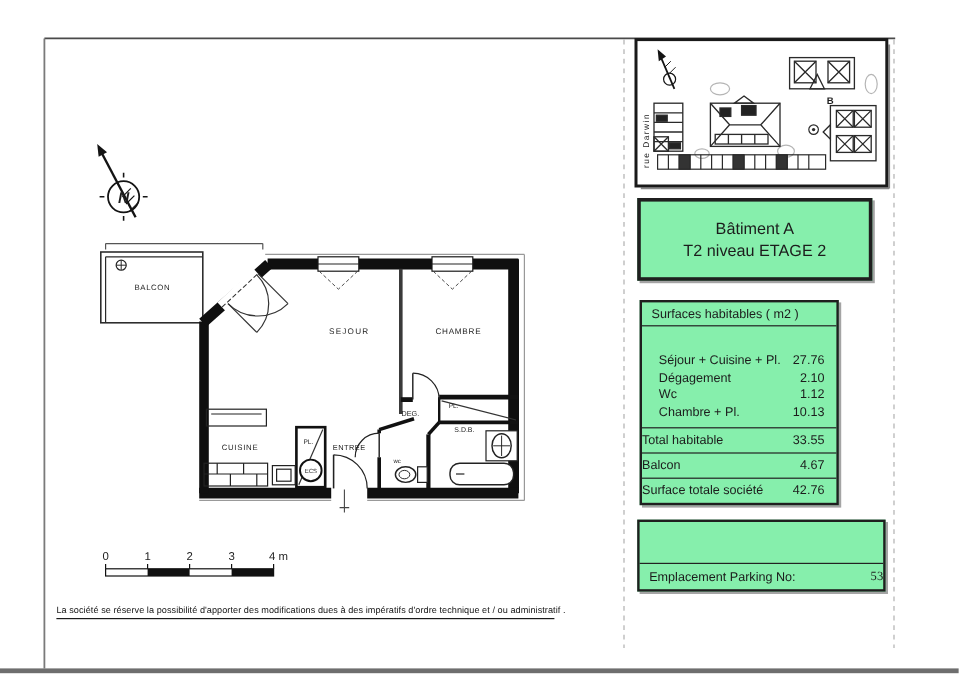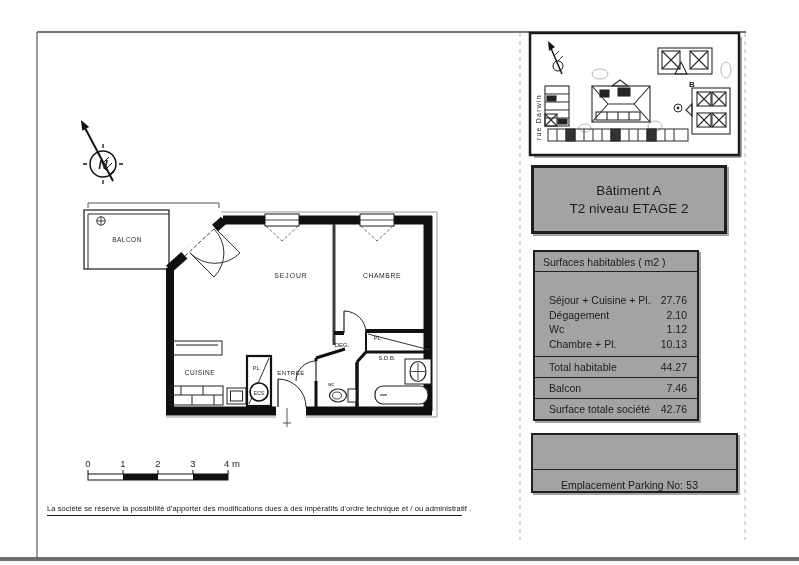--- a/index.html
+++ b/index.html
@@ -1,30 +1,30 @@
 <!DOCTYPE html>
 <html><head>
 <meta charset="utf-8">
 <style>
   html,body{margin:0;padding:0;background:#fff;}
   body{width:799px;height:565px;position:relative;font-family:"Liberation Sans",sans-serif;color:#1c1c1c;overflow:hidden;}
   .abs{position:absolute;}
   svg text{font-family:"Liberation Sans",sans-serif;fill:#1e1e1e;}
   
-  .panel-box{position:absolute;background:#a3a3a3;border:2px solid #1f1f1f;box-shadow:2px 2px 0 rgba(90,90,90,.55);box-sizing:border-box;}
+  .panel-box{position:absolute;background:#86efac;border:2px solid #1f1f1f;box-shadow:2px 2px 0 rgba(90,90,90,.55);box-sizing:border-box;}
   .title-box{left:531px;top:165px;width:196px;height:69px;border-width:3px;display:flex;flex-direction:column;justify-content:center;text-align:center;font-size:13.5px;line-height:18px;}
   .surf-box{left:533px;top:250px;width:166px;height:171px;display:flex;flex-direction:column;font-size:10.5px;}
   .surf-header{padding:4px 8px 3px 8px;border-bottom:1.5px solid #222;}
   .surf-rows{padding:5px 10px 0 14px;margin-top:16px;}
   .srow{display:flex;justify-content:space-between;line-height:14.5px;}
   .spacer{flex:1;}
-  .trow{display:flex;justify-content:space-between;border-top:1.5px solid #222;padding:0 10px 0 14px;height:20px;align-items:center;text-align:center;}
+  .trow{display:flex;justify-content:space-between;border-top:1.5px solid #222;padding:0 10px 0 0;height:20px;align-items:center;text-align:center;}
   .park-box{left:531px;top:433px;width:207px;height:60px;display:flex;flex-direction:column;font-size:10.5px;}
-  .park-row{border-top:1.5px solid #222;margin-top:auto;height:21px;display:flex;align-items:flex-end;padding-left:28px;}
-  .park-val{margin-left:auto;margin-right:38px;}
+  .park-row{border-top:1.5px solid #222;margin-top:auto;height:21px;display:flex;align-items:center;padding-left:8px;}
+  .park-val{margin-left:auto;font-family:Liberation Serif, serif;}
   .disclaimer{left:47px;top:504px;width:415px;font-size:7.6px;letter-spacing:.05px;white-space:nowrap;border-bottom:1.5px solid #1a1a1a;padding-bottom:2px;color:#161616;}
 </style>
 </head>
 <body>
 
 <svg class="abs" style="left:0;top:0" width="799" height="565" viewBox="0 0 799 565">
 
   <g>
     <path d="M 37 32 H 746" stroke="#4a4a4a" stroke-width="1.5" fill="none"></path>
     <path d="M 37 32 V 557" stroke="#7a7a7a" stroke-width="1.5" fill="none"></path>
@@ -262,25 +262,25 @@
         <span>1.12</span>
       </div>
     <div class="srow">
         <span>Chambre + Pl.</span>
         <span>10.13</span>
       </div>
   </div>
   <div class="spacer"></div>
   <div class="trow">
       <span>Total habitable</span>
-      <span>44.27</span>
+      <span>33.55</span>
     </div>
   <div class="trow">
       <span>Balcon</span>
-      <span>7.46</span>
+      <span>4.67</span>
     </div>
   <div class="trow">
       <span>Surface totale société</span>
       <span>42.76</span>
     </div>
 </div>
 
 <div class="panel-box park-box">
   <div class="park-row">
     <span>Emplacement  Parking  No:</span>

